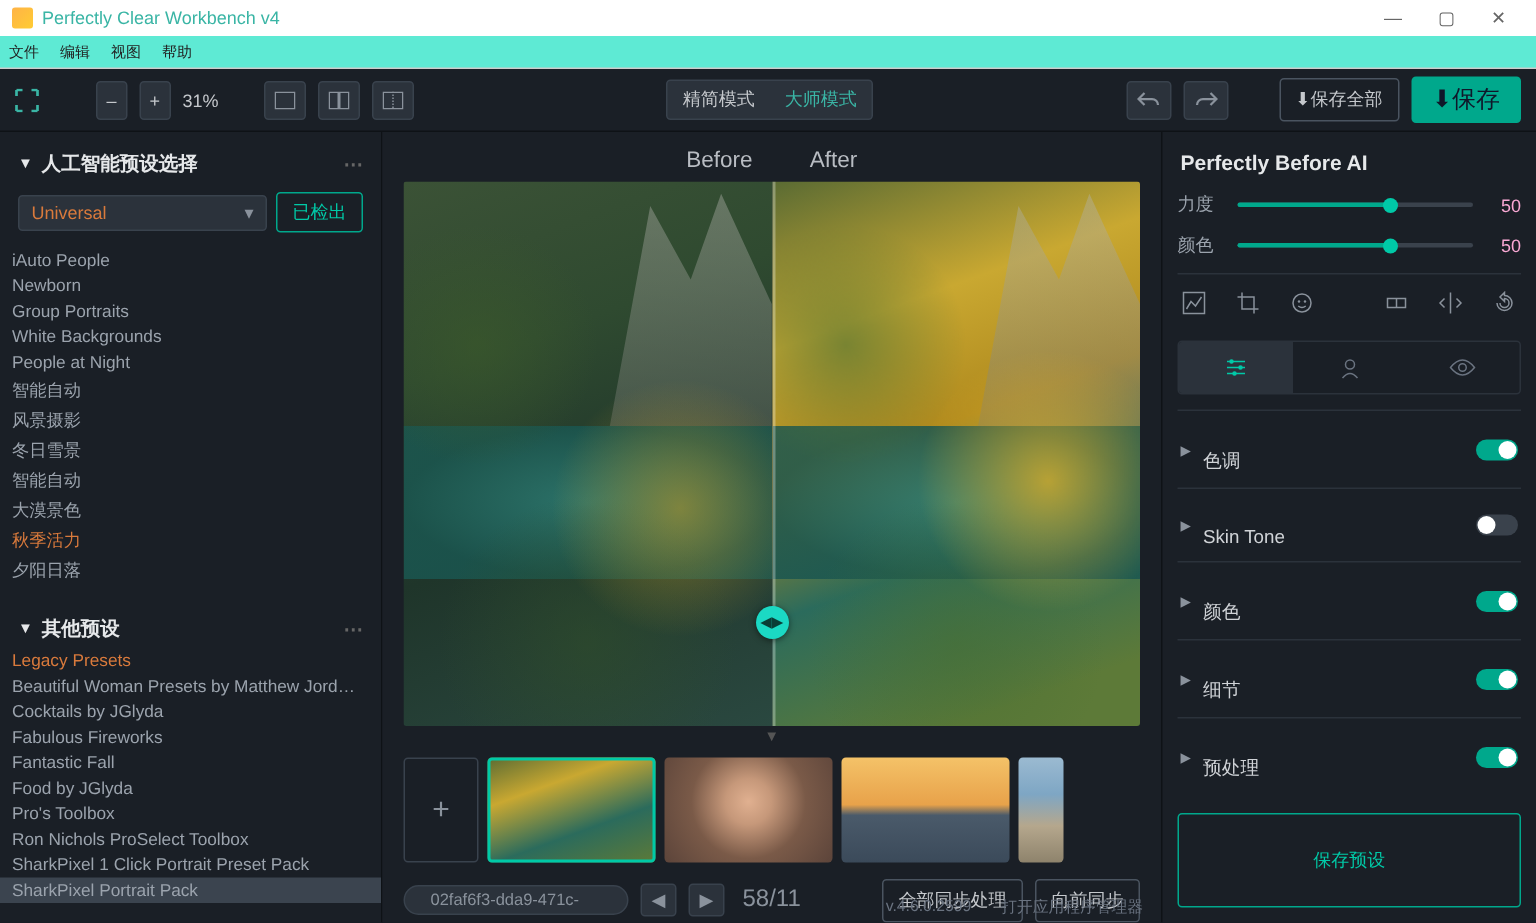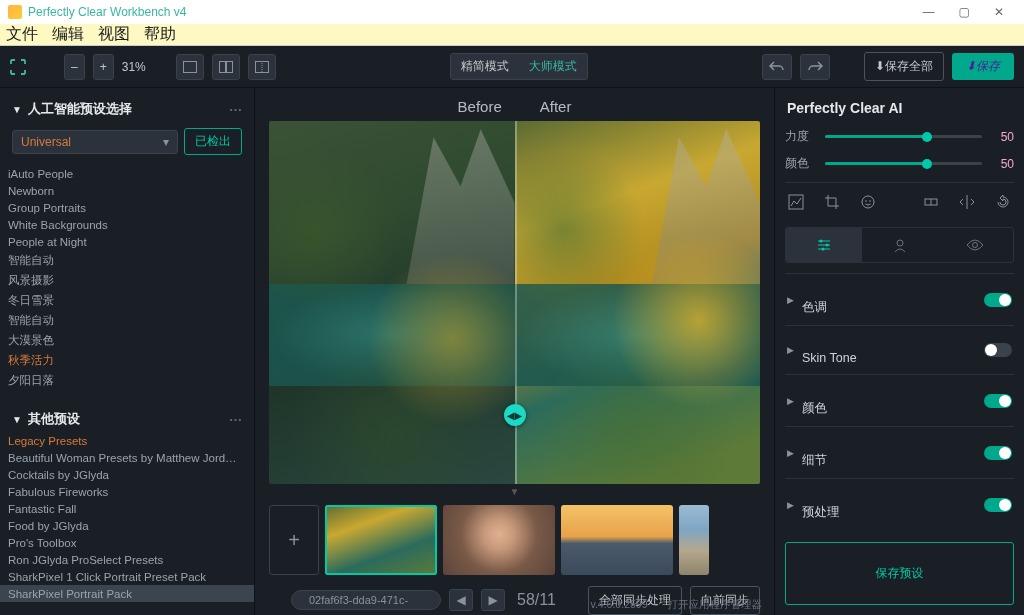--- a/index.html
+++ b/index.html
@@ -5,32 +5,32 @@
 * { margin: 0; padding: 0; box-sizing: border-box; font-family: "Microsoft YaHei", "Segoe UI", sans-serif; }
 body { width: 1024px; height: 615px; overflow: hidden; background: #1a1f26; color: #c5c8cc; }
 
 
 .titlebar { height: 24px; background: #fff; display: flex; align-items: center; padding: 0 8px; color: #333; font-size: 12px; }
 .titlebar .app-icon { width: 14px; height: 14px; background: linear-gradient(135deg,#ffb347,#ffcc33); border-radius: 2px; margin-right: 6px; }
 .titlebar .title { color: #3ab5a5; flex: 1; }
 .titlebar .win-btn { padding: 0 12px; color: #666; cursor: pointer; }
 
 
-.menubar { height: 22px; background: #fef9c3; border-bottom: 1px solid #ccc; display: flex; align-items: center; padding: 0 6px; font-size: 16px; color: #222; }
+.menubar { height: 22px; background: #5eead4; border-bottom: 1px solid #ccc; display: flex; align-items: center; padding: 0 6px; font-size: 10px; color: #222; }
 .menubar span { margin-right: 14px; cursor: pointer; }
 
 
 .toolbar { height: 42px; background: #1a1f26; border-bottom: 1px solid #0e1216; display: flex; align-items: center; padding: 0 10px; font-size: 12px; gap: 8px; }
 .tool-btn { background: #2b323b; border: 1px solid #39424d; border-radius: 3px; padding: 4px 8px; color: #c5c8cc; cursor: pointer; display: inline-flex; align-items: center; height: 26px; }
 .tool-btn.icon-only { padding: 4px 6px; }
 .tool-seg { display: flex; background: #2b323b; border: 1px solid #39424d; border-radius: 3px; overflow: hidden; }
 .tool-seg .seg { padding: 4px 10px; cursor: pointer; }
 .tool-seg .seg.active { color: #3ab5a5; }
 .spacer { flex: 1; }
-.accent-btn { background: #00a88c; border: none; border-radius: 3px; padding: 5px 14px; color: #4c1d95; cursor: pointer; font-size: 12px; font-style: italic; }
+.accent-btn { background: #00a88c; border: none; border-radius: 3px; padding: 5px 14px; color: #0f172a; cursor: pointer; font-size: 16px; }
 .ghost-btn { background: transparent; border: 1px solid #4a5460; border-radius: 3px; padding: 5px 10px; color: #c5c8cc; cursor: pointer; font-size: 12px; }
 .toolbar .target-icon { color: #3ab5a5; font-size: 16px; margin-right: 4px; }
 
 
 .main { display: flex; height: calc(615px - 24px - 22px - 42px); }
 .left-panel { width: 255px; background: #1a1f26; border-right: 1px solid #0e1216; overflow-y: auto; padding: 6px 0; }
 .center-panel { flex: 1; background: #1a1f26; display: flex; flex-direction: column; position: relative; min-width: 0; }
 .right-panel { width: 250px; background: #1a1f26; border-left: 1px solid #0e1216; overflow-y: auto; padding: 6px 10px; }
 
 
@@ -73,21 +73,21 @@
 .filmstrip { height: 78px; margin: 4px 14px 0; display: flex; gap: 6px; align-items: center; }
 .film-add { width: 50px; height: 70px; border: 1px solid #39424d; border-radius: 3px; display: flex; align-items: center; justify-content: center; color: #8a929c; font-size: 20px; cursor: pointer; }
 .thumb { width: 112px; height: 70px; border-radius: 3px; background: #333; position: relative; cursor: pointer; overflow: hidden; }
 .thumb.active { outline: 2px solid #00c9a7; outline-offset: -2px; }
 .thumb.t1 { background: linear-gradient(160deg,#5a6b33 0%,#c9a831 30%,#2b6b5c 65%,#5d7a38 100%); }
 .thumb.t2 { background: radial-gradient(circle at 50% 42%,#e0b090 0%,#c6987a 22%,#7a5a48 55%,#5c443a 100%); }
 .thumb.t3 { background: linear-gradient(180deg,#f4c268 0%,#e8a24a 45%,#4a5a6a 55%,#3b4a5a 100%); }
 .thumb.t4 { background: linear-gradient(180deg,#9bbad1 0%,#7ea6c4 35%,#b5a78d 65%,#8e836c 100%); }
 
 .bottom-bar { height: 30px; margin: 6px 14px 0; display: flex; align-items: center; gap: 8px; font-size: 12px; }
-.filename-box { flex: 0 0 150px; background: #2b323b; border: 1px solid #39424d; border-radius: 10px; padding: 3px 17px; color: #8a929c; font-size: 11px; white-space: nowrap; overflow: hidden; margin-left: 22px; }
+.filename-box { flex: 0 0 150px; background: #2b323b; border: 1px solid #39424d; border-radius: 10px; padding: 3px 17px; color: #8a929c; font-size: 11px; white-space: nowrap; overflow: hidden; }
 .nav-btn { background: #2b323b; border: 1px solid #39424d; border-radius: 3px; width: 24px; height: 22px; color: #8a929c; cursor: pointer; display: inline-flex; align-items: center; justify-content: center; }
 .count { color: #8a929c; font-size: 16px; padding: 0 4px; }
 
 
 .right-title { font-size: 14px; font-weight: 600; color: #e6e8ea; padding: 6px 2px 12px; }
 .slider-row { display: flex; align-items: center; gap: 10px; font-size: 12px; color: #9ba3ad; margin-bottom: 10px; }
 .slider-row .lab { width: 30px; }
 .slider-track { flex: 1; height: 3px; background: #3a424c; border-radius: 2px; position: relative; }
 .slider-fill { position: absolute; left: 0; top: 0; bottom: 0; width: 65%; background: #00a88c; border-radius: 2px; }
 .slider-thumb { position: absolute; right: -5px; top: 50%; width: 10px; height: 10px; margin-top: -5px; background: #00c9a7; border-radius: 50%; cursor: pointer; }
@@ -226,21 +226,21 @@
       <span class="dots">⋯</span>
     </div>
     <ul class="preset-list" id="other-list">
         <li class="active2">Legacy Presets</li>
         <li>Beautiful Woman Presets by Matthew Jordan Smith</li>
         <li>Cocktails by JGlyda</li>
         <li>Fabulous Fireworks</li>
         <li>Fantastic Fall</li>
         <li>Food by JGlyda</li>
         <li>Pro's Toolbox</li>
-        <li>Ron JGlyda ProSelect Presets</li>
+        <li>Ron Nichols ProSelect Toolbox</li>
         <li>SharkPixel 1 Click Portrait Preset Pack</li>
         <li class="sel">SharkPixel Portrait Pack</li>
       </ul>
   </div>
 
   <div class="center-panel">
     <div class="compare-labels">
       <span>Before</span>
       <span>After</span>
     </div>
@@ -277,21 +277,21 @@
       <button class="ghost-btn">全部同步处理</button>
       <button class="ghost-btn">向前同步</button>
     </div>
     <div class="footer">
       <span>v.4.6.0.2599</span>
       <span>打开应用程序管理器</span>
     </div>
   </div>
 
   <div class="right-panel">
-    <div class="right-title">Perfectly Clear AI</div>
+    <div class="right-title">Perfectly Before AI</div>
     <div id="sliders">
         <div class="slider-row">
           <span class="lab">力度</span>
     <div class="slider-track">
       <div class="slider-fill" style="width:65%">
               <div class="slider-thumb"></div>
             </div>
     </div>
     <span class="slider-val">50</span>
         </div>

